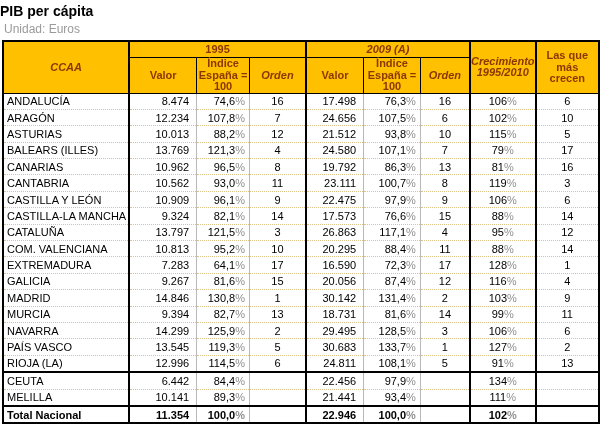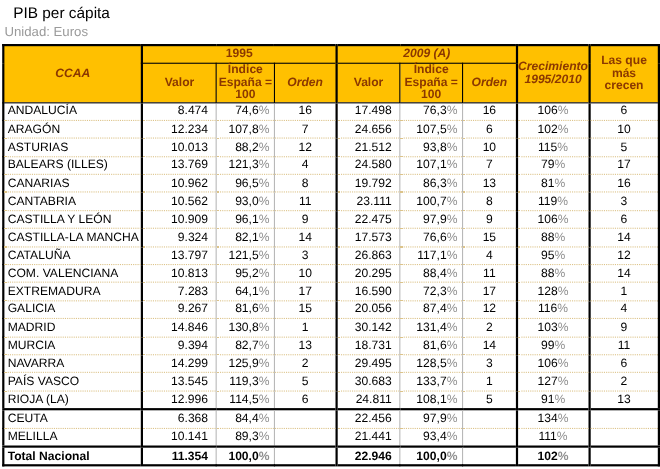--- a/index.html
+++ b/index.html
@@ -2,22 +2,22 @@
 <html style="--header-bg: #FFC000; --header-text: #8B3800; --table-border: #000000; --grid-light: #b8b8b8; --row-separator: #dcc389; --subtitle-text: #9a9a9a; --percent-sign: #8f8f8f;"><head>
 <meta charset="utf-8">
 <style>
   html,body{margin:0;padding:0;}
   body{
     width:600px;height:426px;background:#fff;overflow:hidden;position:relative;
     font-family:"Liberation Sans","DejaVu Sans",sans-serif;
     -webkit-font-smoothing:antialiased;
   }
   .page-title{
-    position:absolute;top:3px;left:12px;
-    font-size:14px;font-weight:normal;color:#000;
+    position:absolute;top:3px;left:0;
+    font-size:14px;font-weight:bold;color:#000;
   }
   .unit-label{
     position:absolute;top:22px;left:4px;
     font-size:12px;color:var(--subtitle-text,#9a9a9a);
   }
   table.pib{
     position:absolute;top:40px;left:2px;
     border-collapse:collapse;table-layout:fixed;
     border:2px solid var(--table-border,#000);
   }
@@ -271,21 +271,21 @@
         <td class="c2">114,5<span class="pct">%</span></td>
         <td class="c3">6</td>
         <td class="c4">24.811</td>
         <td class="c5">108,1<span class="pct">%</span></td>
         <td class="c6">5</td>
         <td class="c7">91<span class="pct">%</span></td>
         <td class="c8">13</td>
       </tr>
       <tr class="section-start">
         <td class="c0">CEUTA</td>
-        <td class="c1">6.368</td>
+        <td class="c1">6.442</td>
         <td class="c2">84,4<span class="pct">%</span></td>
         <td class="c3"></td>
         <td class="c4">22.456</td>
         <td class="c5">97,9<span class="pct">%</span></td>
         <td class="c6"></td>
         <td class="c7">134<span class="pct">%</span></td>
         <td class="c8"></td>
       </tr>
       <tr>
         <td class="c0">MELILLA</td>

